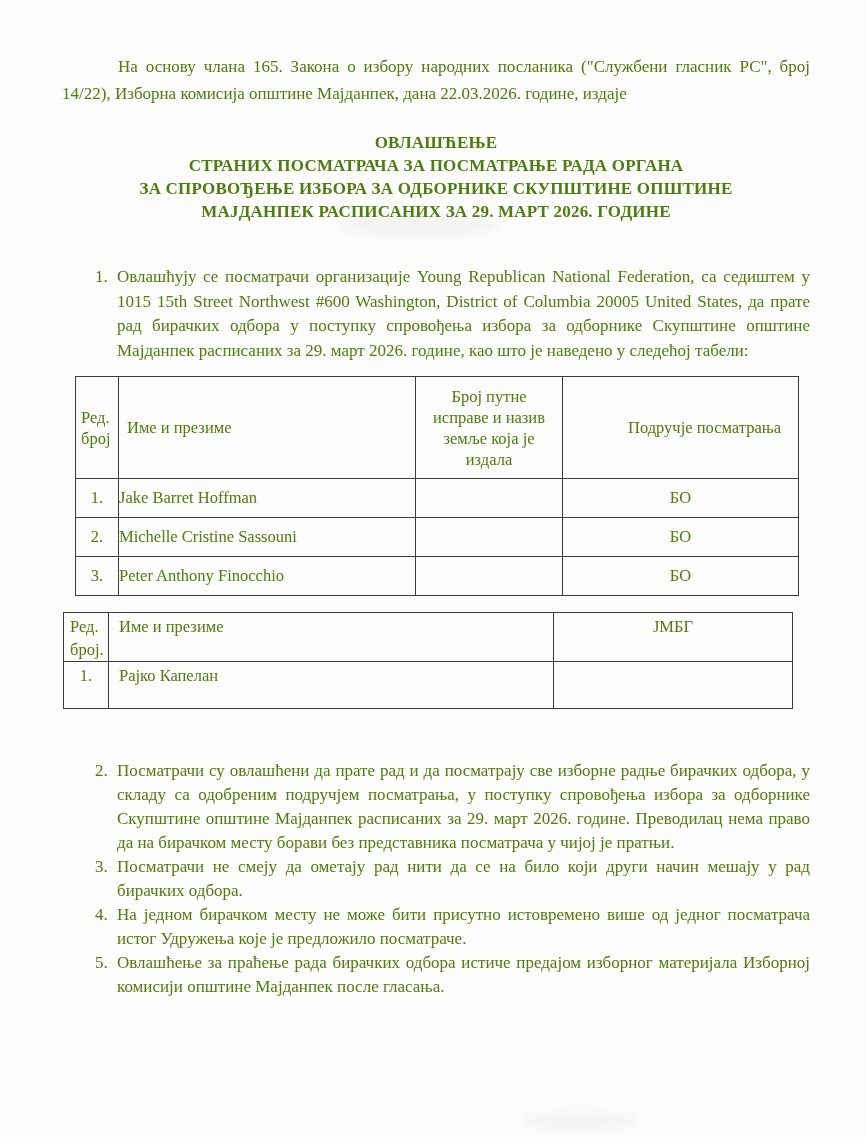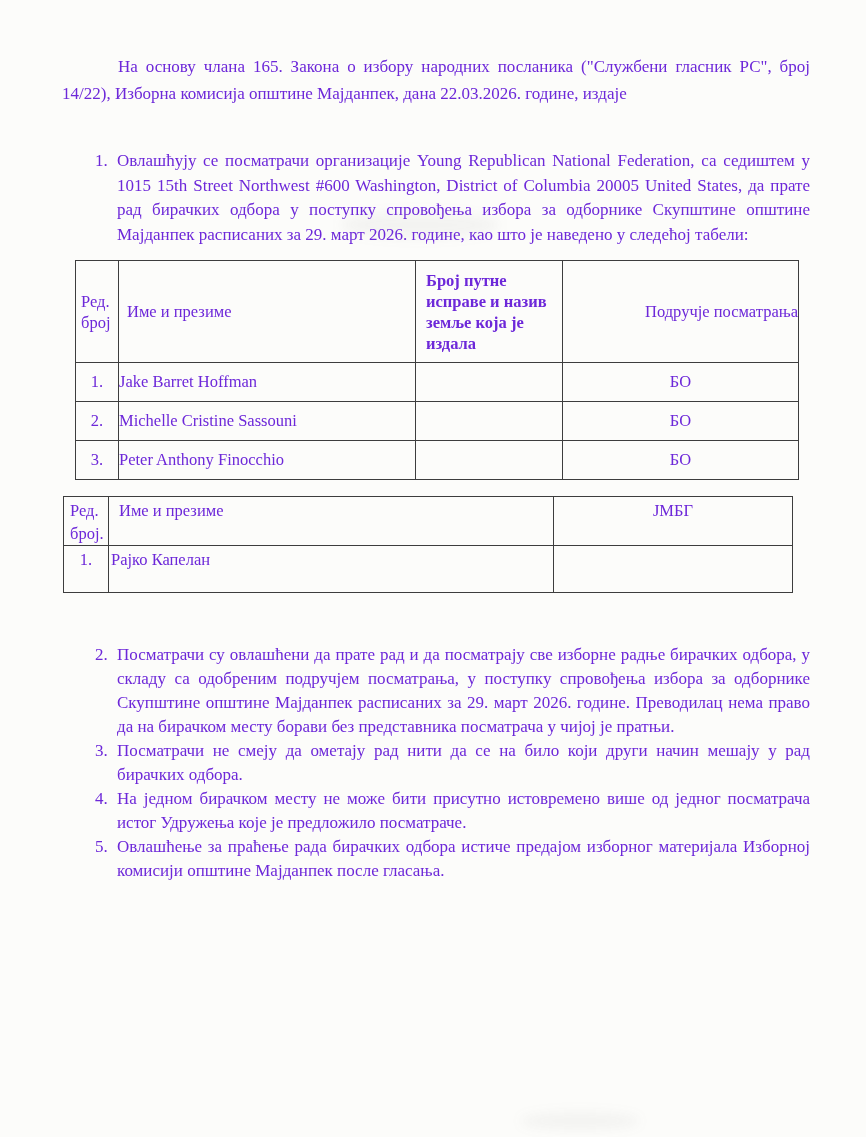--- a/index.html
+++ b/index.html
@@ -4,21 +4,21 @@
 <style>
   * { margin: 0; padding: 0; box-sizing: border-box; }
   html, body { background: #e8e8e6; }
   .page {
     position: relative;
     width: 866px;
     height: 1137px;
     margin: 0 auto;
     background: #fcfcfa;
     font-family: "Liberation Serif", "DejaVu Serif", serif;
-    color: #6d28d9;
+    color: #4d7c0f;
     overflow: hidden;
   }
   .content {
     position: absolute;
     left: 62px;
     top: 0;
     width: 748px;
     padding-top: 53px;
   }
   .intro {
@@ -56,22 +56,22 @@
   table.observers {
     margin: 13px 0 0 13px;
     width: 723px;
     font-size: 16.5px;
   }
   .observers thead tr { height: 102px; }
   .observers tbody tr { height: 39px; }
   .observers th { vertical-align: middle; line-height: 21px; }
   .observers .h-num  { text-align: left; padding-left: 5px; margin-left: 44px; }
   .observers .h-name { text-align: left; padding-left: 8px; }
-  .observers .h-passport { text-align: left; padding: 0 10px; font-weight: bold; }
-  .observers .h-area { text-align: right; padding-left: 48px; }
+  .observers .h-passport { text-align: center; padding: 0 10px; }
+  .observers .h-area { text-align: center; padding-left: 48px; }
   .observers .c-num  { text-align: center; }
   .observers .c-name { text-align: left; padding-left: 0; }
   .observers .c-area { text-align: center; }
 
   .translators-intro {
     margin-top: 43px;
     font-size: 17px;
     line-height: 27px;
   }
   table.translators {
@@ -79,21 +79,21 @@
     width: 729px;
     font-size: 16.5px;
   }
   .translators th, .translators td { vertical-align: top; line-height: 23px; padding-top: 2px; }
   .translators thead tr { height: 46px; }
   .translators tbody tr { height: 47px; }
   .translators .h-num  { text-align: left; padding-left: 6px; }
   .translators .h-name { text-align: left; padding-left: 10px; }
   .translators .h-jmbg { text-align: center; }
   .translators .c-num  { text-align: center; }
-  .translators .c-name { text-align: left; padding-left: 2px; }
+  .translators .c-name { text-align: left; padding-left: 10px; }
 
   .provisions { margin: 50px 0 0 33px; }
   .provisions .list-item { line-height: 24px; }
 
   .scan-smudge {
     position: absolute;
     background: rgba(110,110,105,0.06);
     filter: blur(6px);
     border-radius: 50%;
     pointer-events: none;
@@ -105,20 +105,26 @@
 <body>
 
 <div class="page">
   <div class="scan-smudge smudge-1"></div>
   <div class="scan-smudge smudge-2"></div>
 
   <div class="content">
 
     <div class="intro">На основу члана 165. Закона о избору народних посланика ("Службени гласник РС", број 14/22), Изборна комисија општине Мајданпек, дана 22.03.2026. године, издаје</div>
 
+    <div class="doc-title">
+      <div>ОВЛАШЋЕЊЕ</div>
+      <div>СТРАНИХ ПОСМАТРАЧА ЗА ПОСМАТРАЊЕ РАДА ОРГАНА</div>
+      <div>ЗА СПРОВОЂЕЊЕ ИЗБОРА ЗА ОДБОРНИКЕ СКУПШТИНЕ ОПШТИНЕ</div>
+      <div>МАЈДАНПЕК РАСПИСАНИХ ЗА 29. МАРТ 2026. ГОДИНЕ</div>
+    </div>
 
     <div class="list-item item1">
       <div class="num">1.</div>
       <div class="txt">Овлашћују се посматрачи организације Young Republican National Federation, са седиштем у 1015 15th Street Northwest #600 Washington, District of Columbia 20005 United States, да прате рад бирачких одбора у поступку спровођења избора за одборнике Скупштине општине Мајданпек расписаних за 29. март 2026. године, као што је наведено у следећој табели:</div>
     </div>
 
     <table class="observers">
       <colgroup>
         <col style="width:43px">
           <col style="width:297px">

